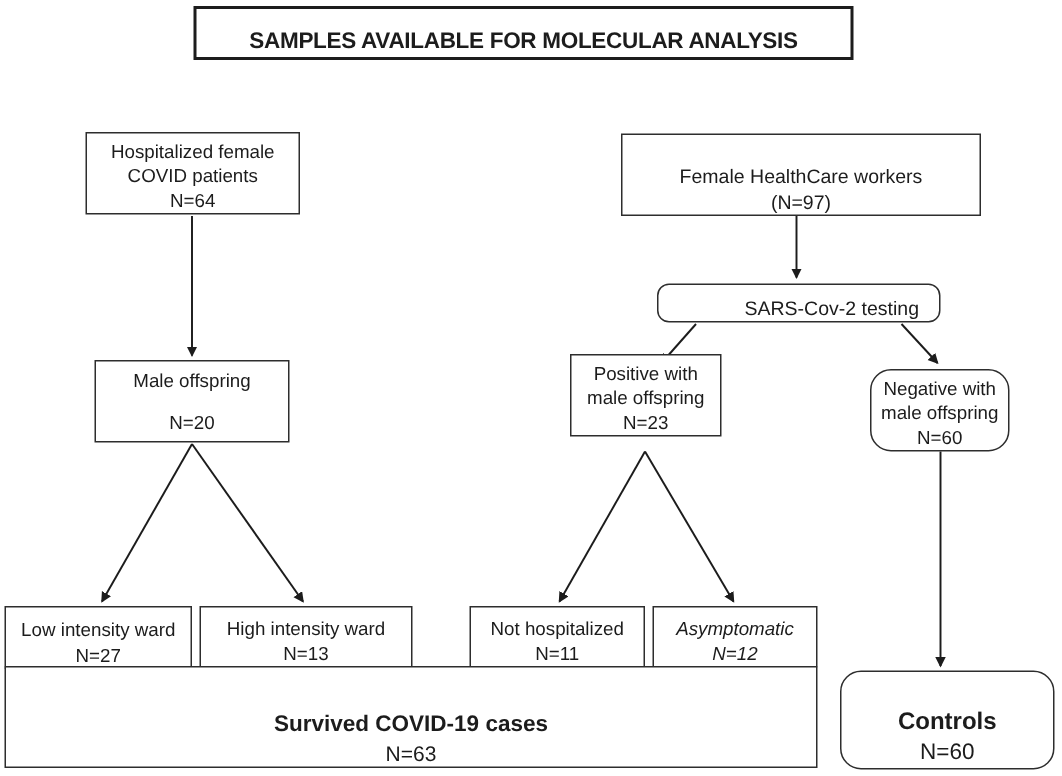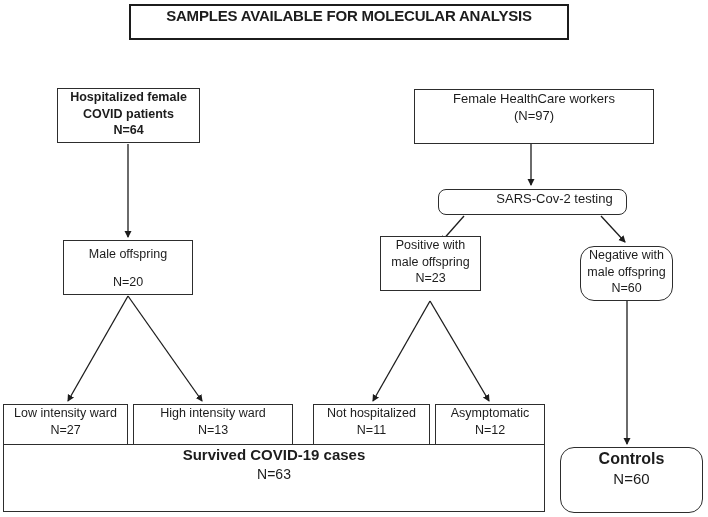--- a/index.html
+++ b/index.html
@@ -13,42 +13,42 @@
   }
   #edges{position:absolute;left:0;top:0;z-index:1;}
   .box{
     position:absolute;
     box-sizing:border-box;
     background:#ffffff;
     border:1.5px solid #2d2d2d;
     display:flex;
     flex-direction:column;
     align-items:center;
-    justify-content:flex-start;
+    justify-content:flex-end;
     text-align:center;
     font-size:12.5px;
     line-height:1.32;
     z-index:2;
   }
   .box .ln{white-space:nowrap;}
   #box-title{
     left:129px;top:4px;width:440px;height:36px;
     border-width:2px;border-color:#1c1c1c;
     font-weight:bold;font-size:15px;letter-spacing:-0.2px;
   }
-  #box-hospitalized{left:57px;top:88px;width:143px;height:55px;font-weight:bold;}
+  #box-hospitalized{left:57px;top:88px;width:143px;height:55px;}
   #box-healthcare{left:414px;top:89px;width:240px;height:55px;font-size:13px;}
   #box-testing{left:438px;top:189px;width:189px;height:26px;border-radius:8px;font-size:13px;padding-left:44px;}
   #box-male-offspring{left:63px;top:240px;width:130px;height:55px;justify-content:space-between;padding:5px 0 4px 0;}
   #box-positive{left:380px;top:236px;width:101px;height:55px;}
   #box-negative{left:580px;top:246px;width:93px;height:55px;border-radius:14px;}
   #box-low-ward{left:3px;top:404px;width:125px;height:42px;}
-  #box-high-ward{left:133px;top:404px;width:160px;height:41px;}
+  #box-high-ward{left:133px;top:404px;width:142px;height:41px;}
   #box-not-hospitalized{left:313px;top:404px;width:117px;height:41px;}
-  #box-asymptomatic{left:435px;top:404px;width:110px;height:41px;}
+  #box-asymptomatic{left:435px;top:404px;width:110px;height:41px;font-style:italic;}
   #box-survived{left:3px;top:444px;width:542px;height:68px;}
   #box-survived .title-ln{font-weight:bold;font-size:15px;}
   #box-survived .n-ln{font-size:14px;}
   #box-controls{left:560px;top:447px;width:143px;height:66px;border-radius:14px;}
   #box-controls .title-ln{font-weight:bold;font-size:16px;}
   #box-controls .n-ln{font-size:15px;}
 </style>
 </head>
 <body>
 

